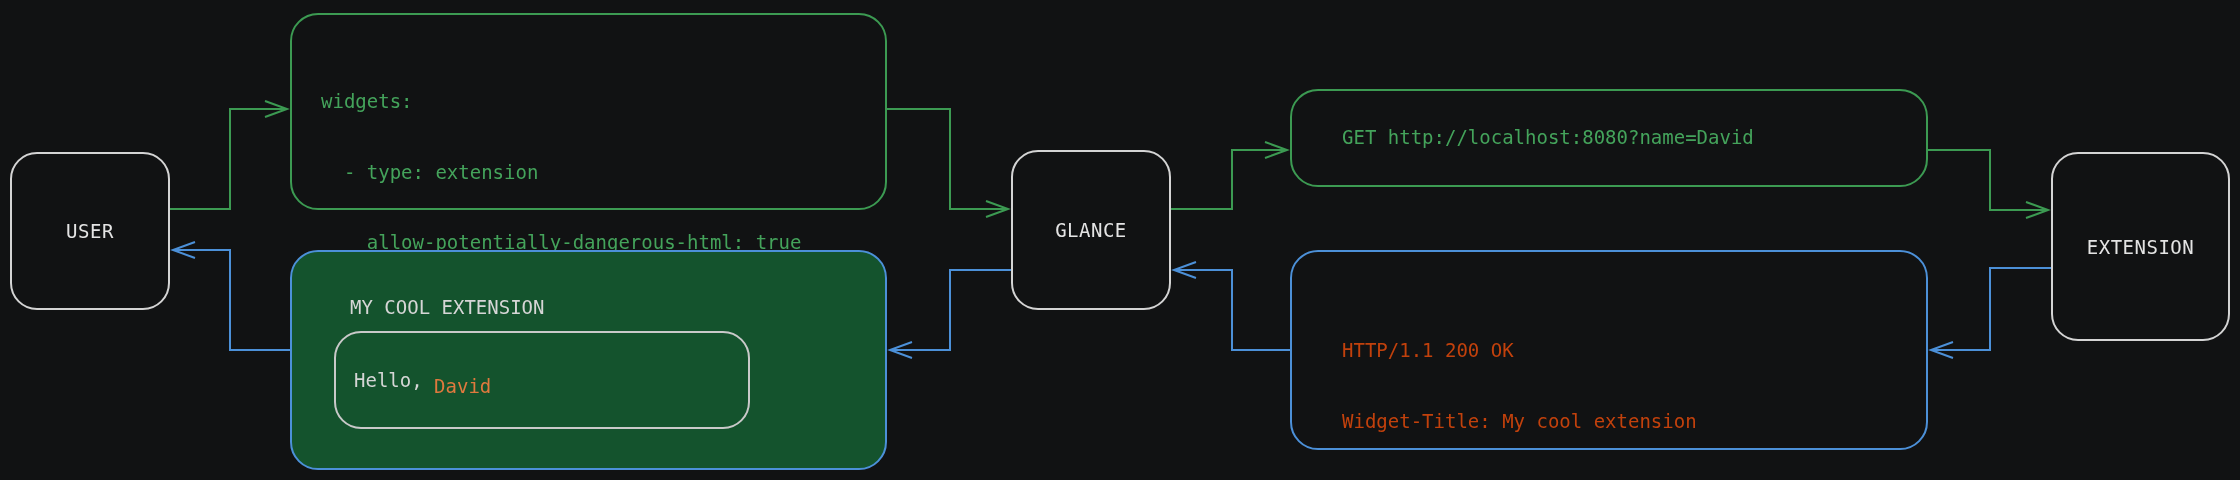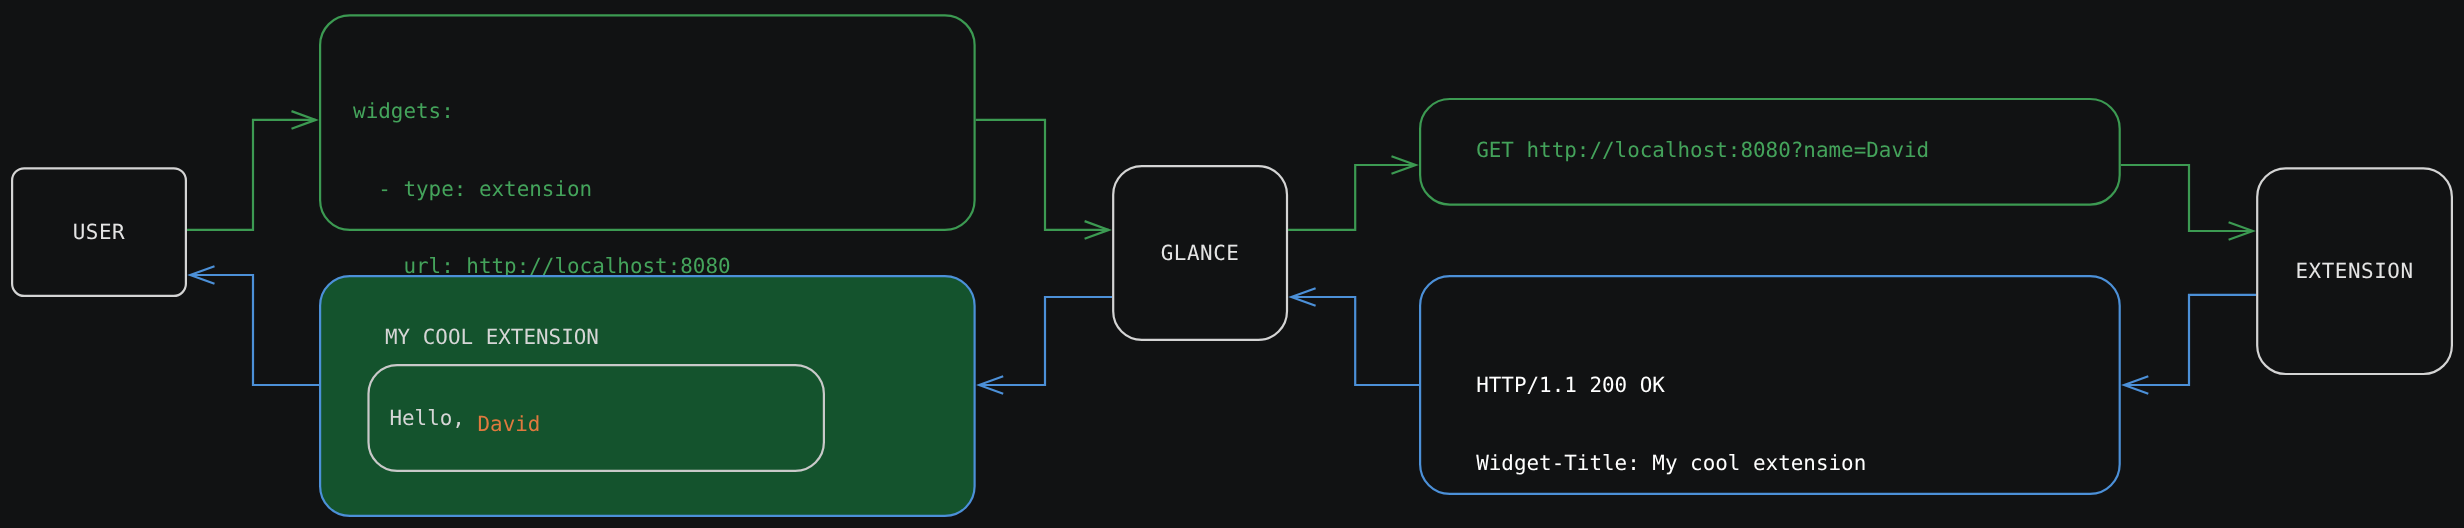--- a/index.html
+++ b/index.html
@@ -15,32 +15,32 @@
   .connectors { position: absolute; left: 0; top: 0; width: 2240px; height: 480px; }
 
   
   .node {
     position: absolute;
     border: 2px solid #d4d4d4; border-radius: 27px;
     display: flex; align-items: center; justify-content: center;
     color: #e4e4e4; font-size: 19px; letter-spacing: 0.5px;
     background: #111213;
   }
-  #user-node      { left: 10px;   top: 152px; width: 160px; height: 118px; border-radius: 12px; }
+  #user-node      { left: 10px;   top: 152px; width: 160px; height: 158px; }
   #glance-node    { left: 1011px; top: 150px; width: 160px; height: 160px; }
   #extension-node { left: 2051px; top: 152px; width: 179px; height: 189px; }
 
   
   .msg {
     position: absolute; border-radius: 28px;
     font-size: 19px; line-height: 23.5px; white-space: pre;
     background: #111213;
   }
   .msg.green { border: 2px solid #3c9a52; color: #44a35b; }
-  .msg.blue  { border: 2px solid #4c90d8; color: #ffffff; }
+  .msg.blue  { border: 2px solid #4c90d8; color: #c2410c; }
   .code-line { height: 23.5px; }
 
   #config-box   { left: 290px;  top: 13px;  width: 597px; height: 197px; padding: 28px 18px 0 29px; }
   #request-box  { left: 1290px; top: 89px;  width: 638px; height: 98px; display: flex; align-items: center; padding-left: 50px; }
   #response-box { left: 1290px; top: 250px; width: 638px; height: 200px; padding: 40px 18px 0 50px; }
 
   
   #widget-box {
     position: absolute; left: 290px; top: 250px; width: 597px; height: 220px;
     border: 2px solid #4c90d8; border-radius: 28px; background: #14532d;
@@ -89,21 +89,20 @@
   <div class="node" id="glance-node">
     <span>GLANCE</span>
   </div>
   <div class="node" id="extension-node">
     <span>EXTENSION</span>
   </div>
 
   <div class="msg green" id="config-box">
     <div class="code-line">widgets:</div>
     <div class="code-line">  - type: extension</div>
-    <div class="code-line">    url: http://localhost:8080</div>
     <div class="code-line">    allow-potentially-dangerous-html: true</div>
     <div class="code-line">    parameters:</div>
     <div class="code-line">      name: David</div>
   </div>
 
   <div class="msg green" id="request-box">
     <span>GET http://localhost:8080?name=David</span>
   </div>
 
   <div class="msg blue" id="response-box">

